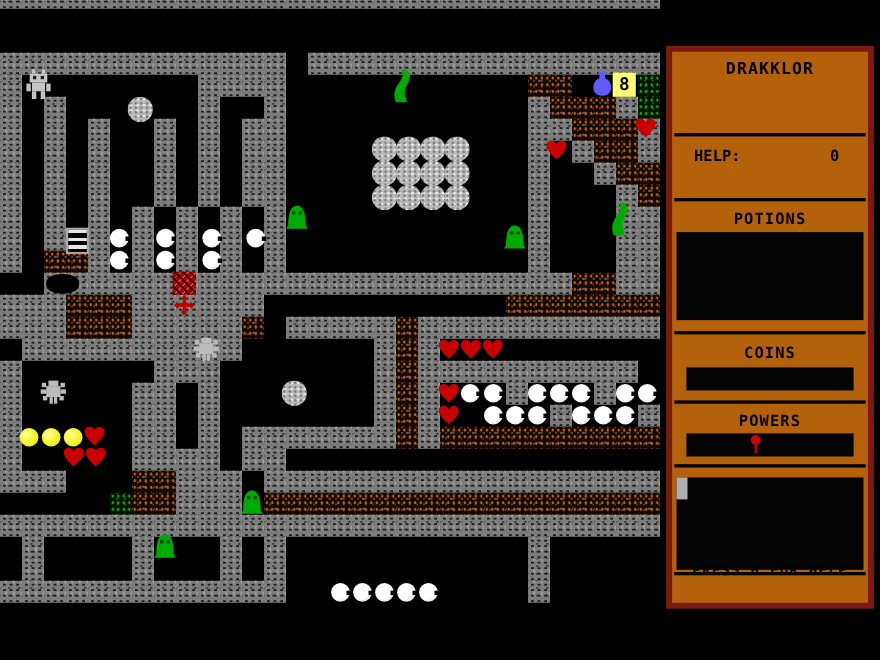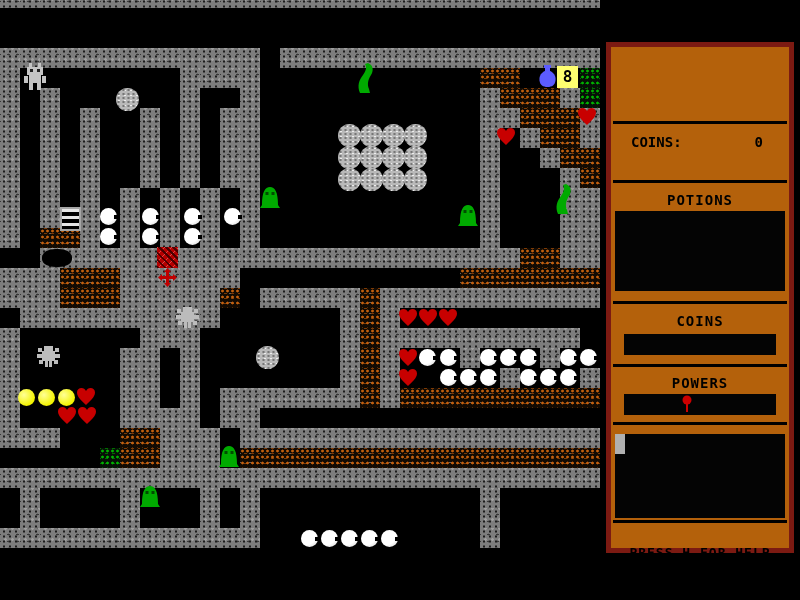--- a/index.html
+++ b/index.html
@@ -663,26 +663,27 @@
     </div>
     <div class="sp sp-pearl" style="left: 301px; top: 530px;"></div>
     <div class="sp sp-pearl" style="left: 321px; top: 530px;"></div>
     <div class="sp sp-pearl" style="left: 341px; top: 530px;"></div>
     <div class="sp sp-pearl" style="left: 361px; top: 530px;"></div>
     <div class="sp sp-pearl" style="left: 381px; top: 530px;"></div>
   </div>
 
 <div id="panel">
   <div class="p-abs p-title" style="top:6px;">
+    <div>DRAKKLOR</div>
   </div>
   <div class="p-div" style="top:74px;"></div>
 
   <div class="p-abs" style="top:86px;">
     <div class="p-statrow">
-      <span>COINS:</span>
+      <span>HELP:</span>
       <span>0</span>
     </div>
   </div>
   <div class="p-div" style="top:133px;"></div>
 
   <div class="p-abs p-label" style="top:145px;">POTIONS</div>
   <div class="p-box" style="left:4px;right:4px;top:164px;height:80px;"></div>
   <div class="p-div" style="top:254px;"></div>
 
   <div class="p-abs p-label" style="top:266px;">COINS</div>
@@ -698,14 +699,14 @@
         </svg>
     </span>
   </div>
   <div class="p-div" style="top:375px;"></div>
 
   <div class="p-box" style="left:4px;right:4px;top:387px;height:84px;">
     <span class="gray-chip"></span>
   </div>
   <div class="p-div" style="top:473px;"></div>
 
-  <div class="p-abs p-help" style="top:498px;">PRESS H FOR HELP</div>
+  <div class="p-abs p-help" style="top:465px;">PRESS H FOR HELP</div>
 </div>
 
 </body></html>

